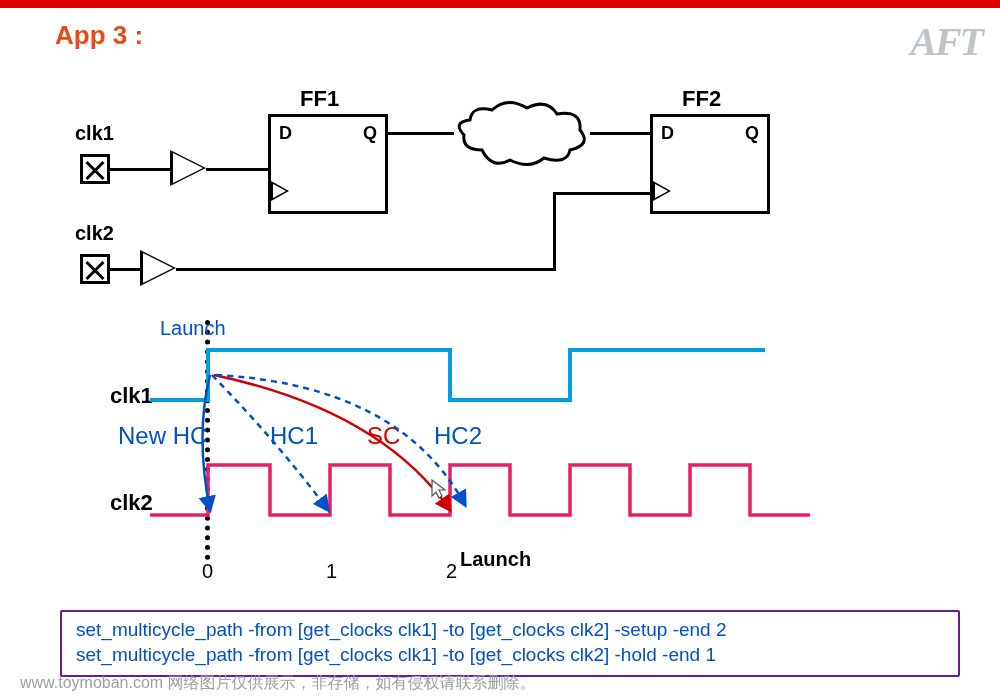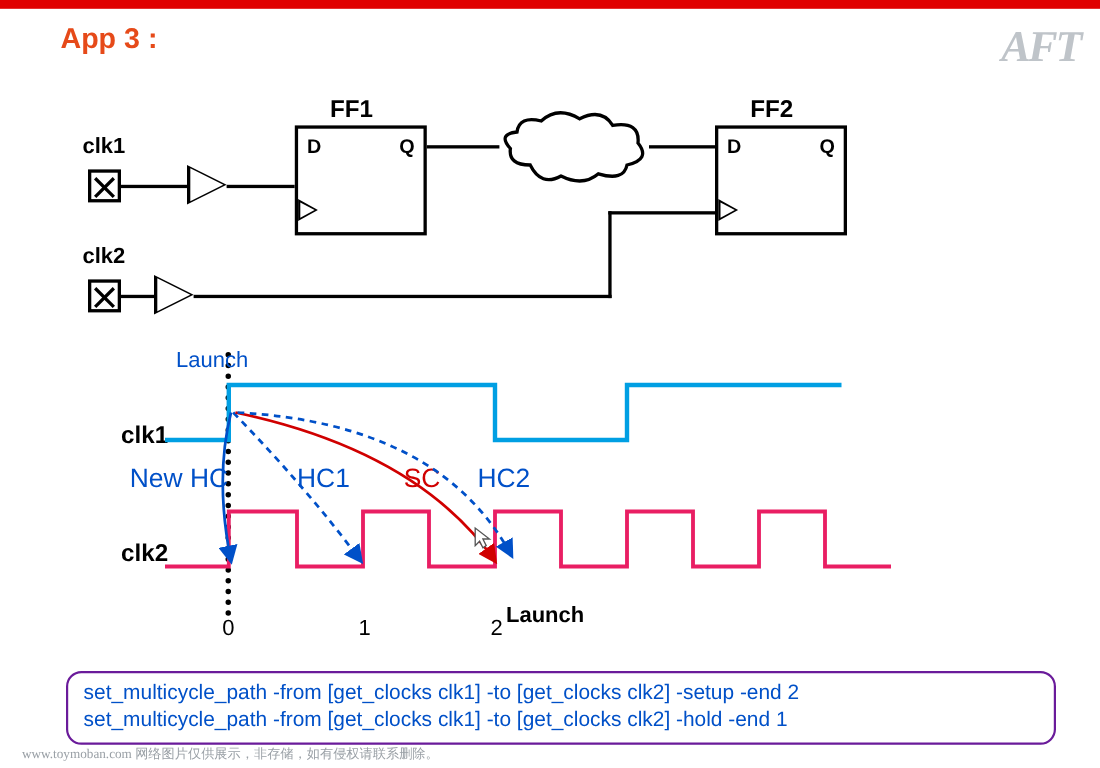--- a/index.html
+++ b/index.html
@@ -92,26 +92,26 @@
   .launch { position:absolute; color:#0050c8; font-weight:400; font-size:20px; }
   .capture { position:absolute; font-weight:700; font-size:20px; }
   .tick { position:absolute; font-size:20px; }
   .anno { position:absolute; font-weight:400; font-size:24px; }
   .anno.blue { color:#0050c8; }
   .anno.red { color:#d00000;margin-left:27px; }
 
   
   .cmdbox {
     position:absolute; left: 60px; right: 40px; top: 610px;
-    border: 2.5px solid #6a1b9a; border-radius: 14px;
+    border: 2.5px solid #6a1b9a; border-radius: 2px;
     padding: 6px 14px 8px 14px;
     font-size: 19px; color:#0050c8; line-height:1.3;
   }
   .wm-bottom {
-    position:absolute; left: 20px; bottom: 4px; font-size: 12px; color:#9aa0a6;font-family:Liberation Serif, serif;
+    position:absolute; left: 20px; bottom: 4px; font-size: 16px; color:#9aa0a6;
   }
 </style>
 </head>
 <body>
 
 <div class="topbar"></div>
 <div class="watermark-top">AFT</div>
 
 <div class="header">
   <div class="header-app">App 3 :</div>

